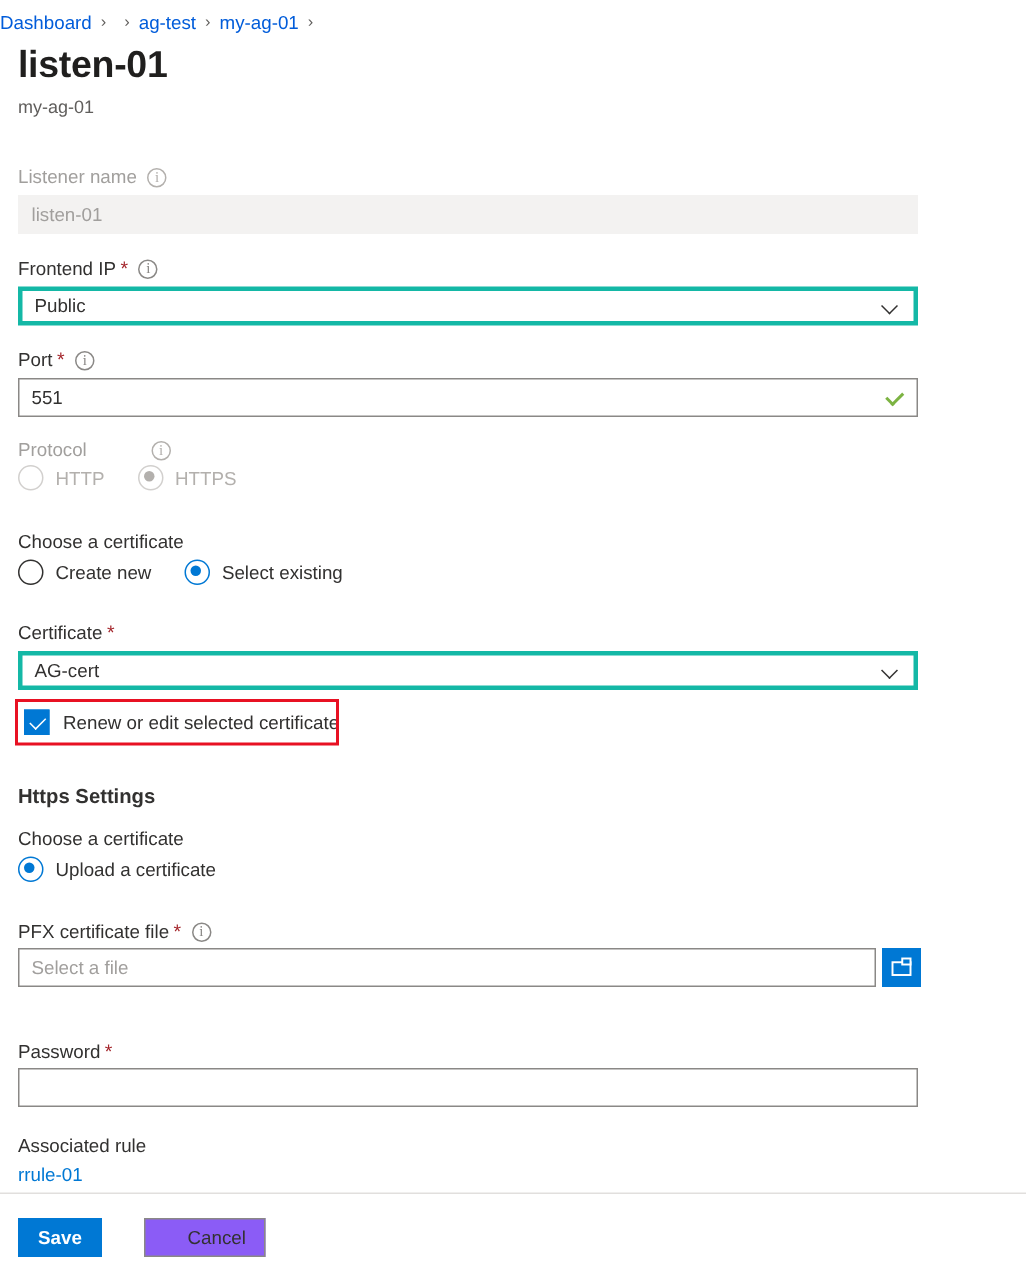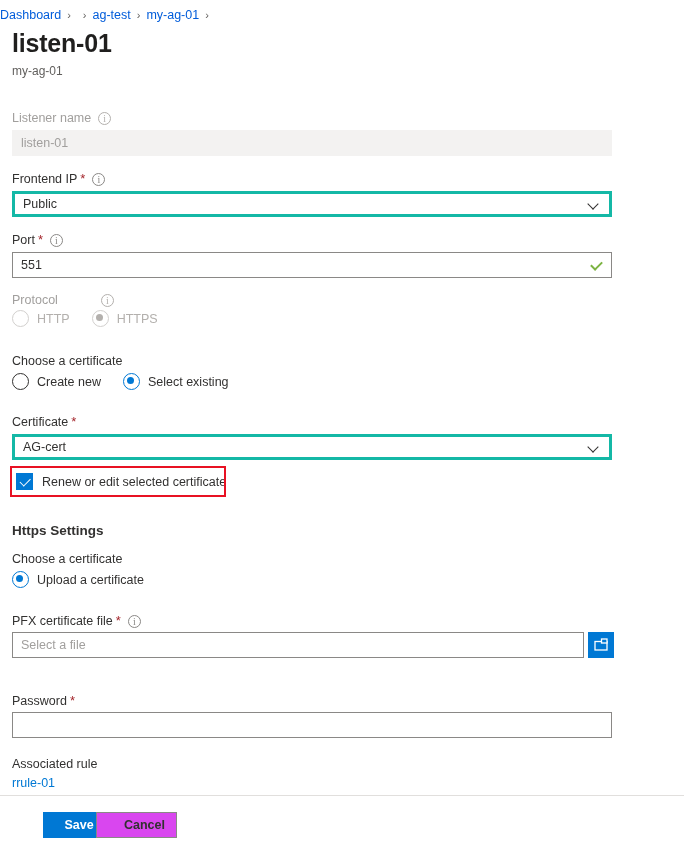--- a/index.html
+++ b/index.html
@@ -278,24 +278,24 @@
     justify-content: center;
     cursor: pointer;
     font-family: "Liberation Sans", sans-serif;
   }
   .btn-primary {
     background: #0078d4;
     color: #ffffff;
     border: 1px solid #0078d4;
   }
   .btn-secondary {
-    background: #d946ef;
+    background: #8b5cf6;
     color: #323130;
     border: 1px solid #8a8886;
-    font-weight: 700;
+    font-weight: 400;
     padding-left: 16px;
   }
 </style>
 </head>
 <body>
 
 <div class="page">
 
   <div class="breadcrumb">
     <a class="crumb-link">Dashboard</a>
@@ -416,16 +416,16 @@
   <div class="textbox" style="top:712px; width:600px;">
     <span></span>
   </div>
 
   <div class="fld-label" style="top:756px;">
     <span>Associated rule</span>
   </div>
   <a class="assoc-link" style="top:776px;">rrule-01</a>
 
   <div class="divider" style="top:795px;"></div>
-  <div class="btn btn-primary" style="left:12px; top:812px; width:72px;margin-left:31px;">Save</div>
+  <div class="btn btn-primary" style="left:12px; top:812px; width:56px;">Save</div>
   <div class="btn btn-secondary" style="left:96px; top:812px; width:81px;">Cancel</div>
 
 </div>
 
 </body></html>

